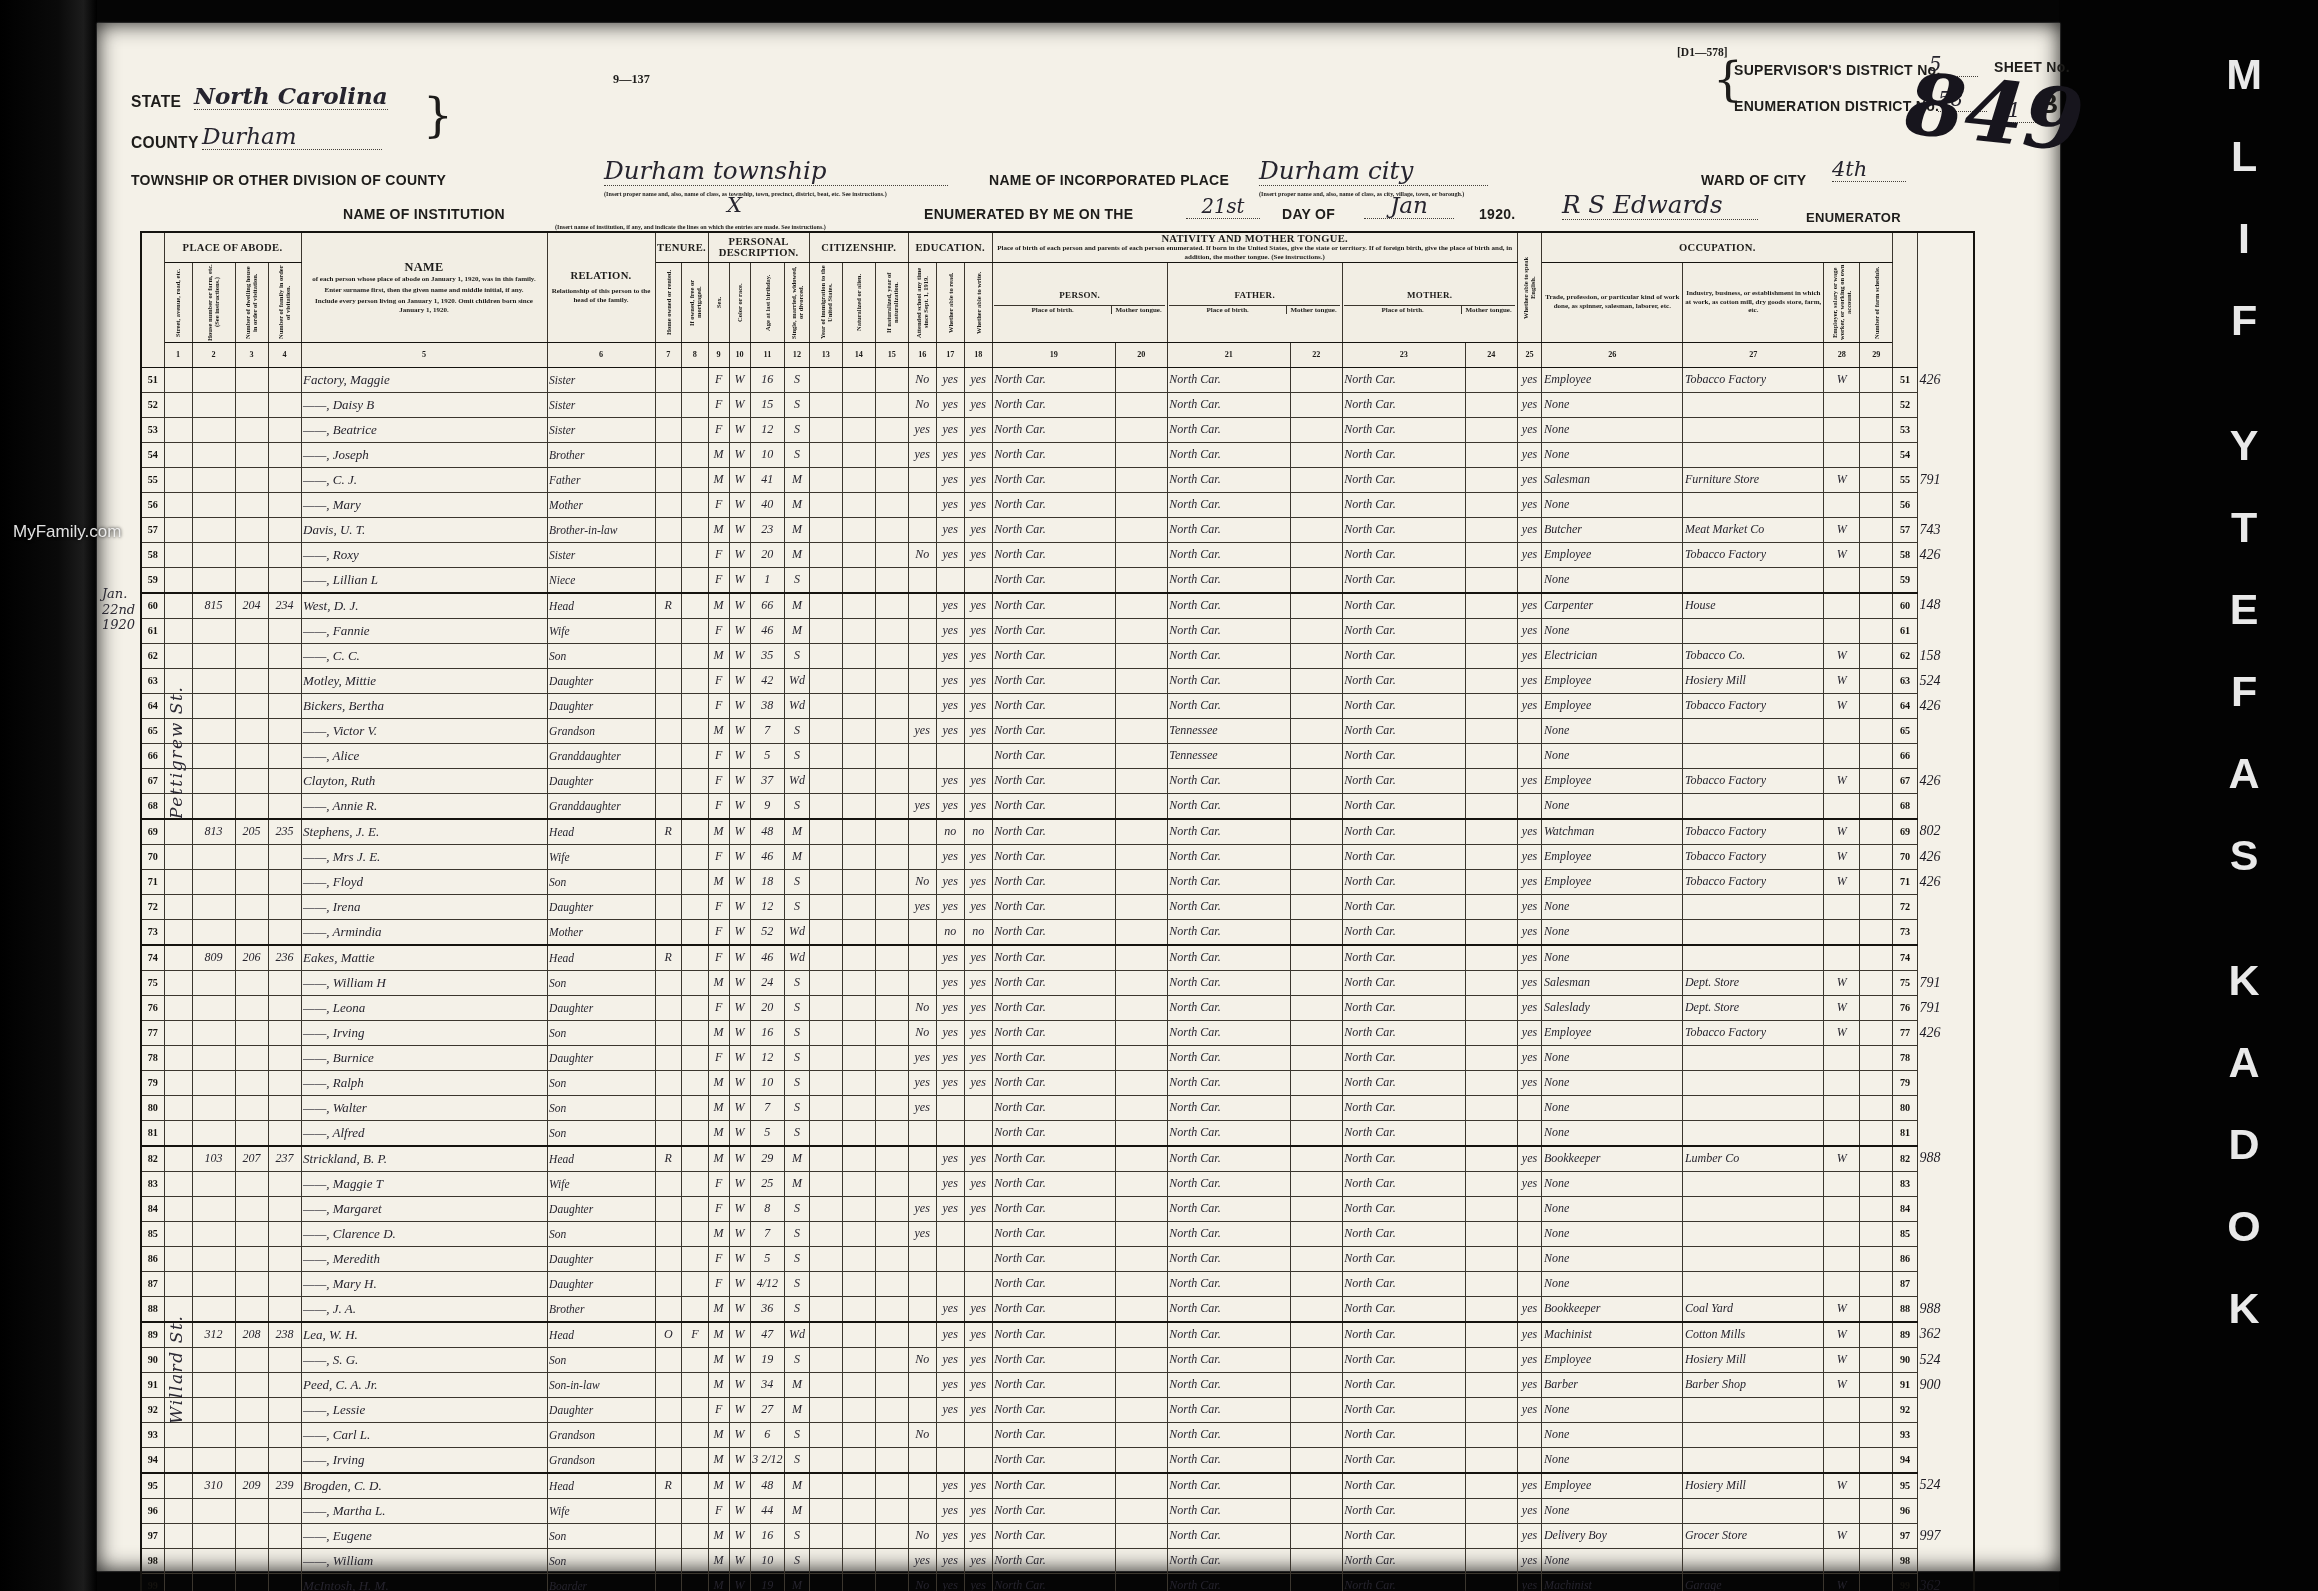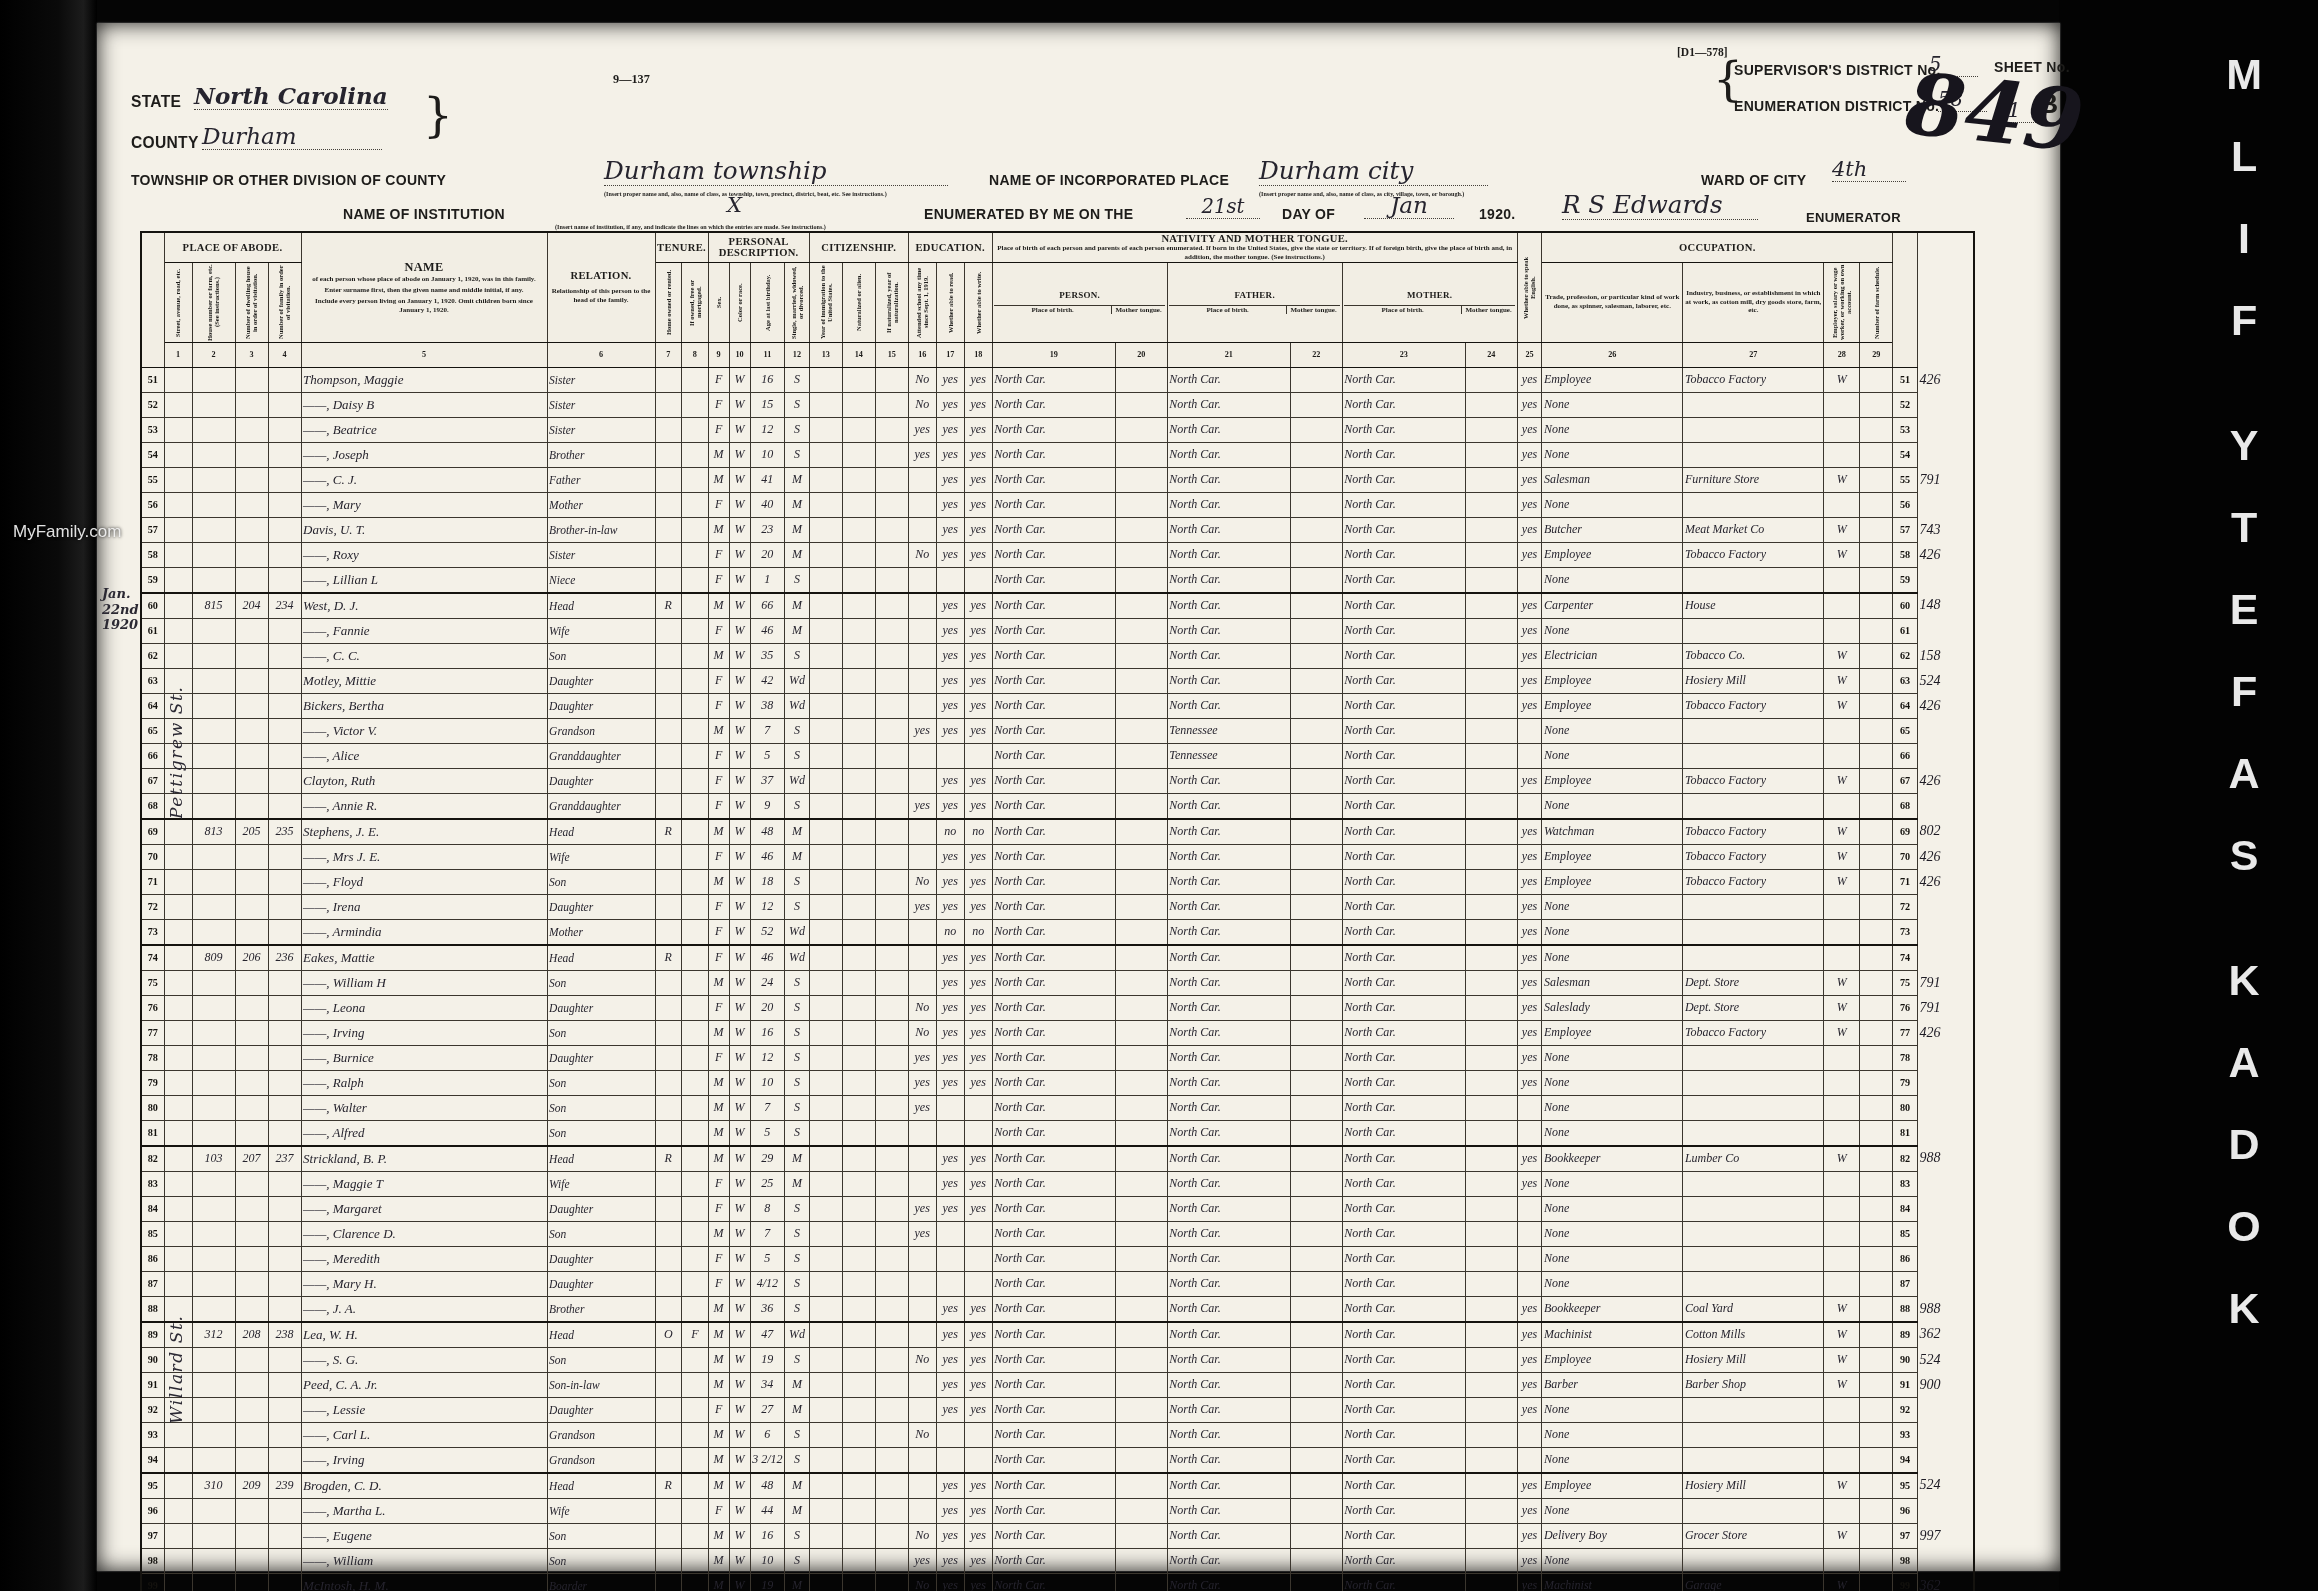--- a/index.html
+++ b/index.html
@@ -51,21 +51,21 @@
   td:nth-child(14),td:nth-child(17),td:nth-child(20),td:nth-child(22),td:nth-child(24),
   td:nth-child(26),td:nth-child(27),td:nth-child(29),td:nth-child(31)
     {border-left:1.6px solid #15130f;}
   td:nth-child(31){border-right:2.1px solid #15130f;}
   td:nth-child(32){border:0;border-bottom:0 !important;}
   
   .street-label{position:absolute;writing-mode:vertical-rl;transform:rotate(180deg);
     font-family:"DejaVu Serif",serif;font-style:italic;font-size:17px;color:#2b2933;
     width:24.6px;text-align:center;letter-spacing:1.6px;z-index:30;}
   #margin-note{position:absolute;font-family:"DejaVu Serif",serif;font-style:italic;
-    font-size:13px;color:#2b2933;line-height:1.2;z-index:30;white-space:pre-line;font-weight:bold;}
+    font-size:13px;color:#2b2933;line-height:1.2;z-index:30;white-space:pre-line;}
   #sheet-overlay{position:absolute;font-family:"DejaVu Serif",serif;font-style:italic;
     font-size:85px;color:#17151d;transform:rotate(6deg);z-index:40;font-weight:bold;}
 </style>
 </head>
 <body>
 
 <div id="stage">
   <div id="film-left"></div>
   <div id="film-right">
     <div class="film-letters">
@@ -313,21 +313,21 @@
             <th class="num">29</th>
           </tr>
       </thead>
       <tbody>
           <tr>
             <td class="ln">51</td>
             <td></td>
             <td class="hw c"></td>
             <td class="hw c"></td>
             <td class="hw c"></td>
-            <td class="hw nm">Thompson, Maggie</td>
+            <td class="hw nm">Factory, Maggie</td>
             <td class="hw rel">Sister</td>
             <td class="hw c"></td>
             <td class="hw c"></td>
             <td class="hw c">F</td>
             <td class="hw c">W</td>
             <td class="hw c">16</td>
             <td class="hw c">S</td>
             <td></td>
             <td></td>
             <td></td>

